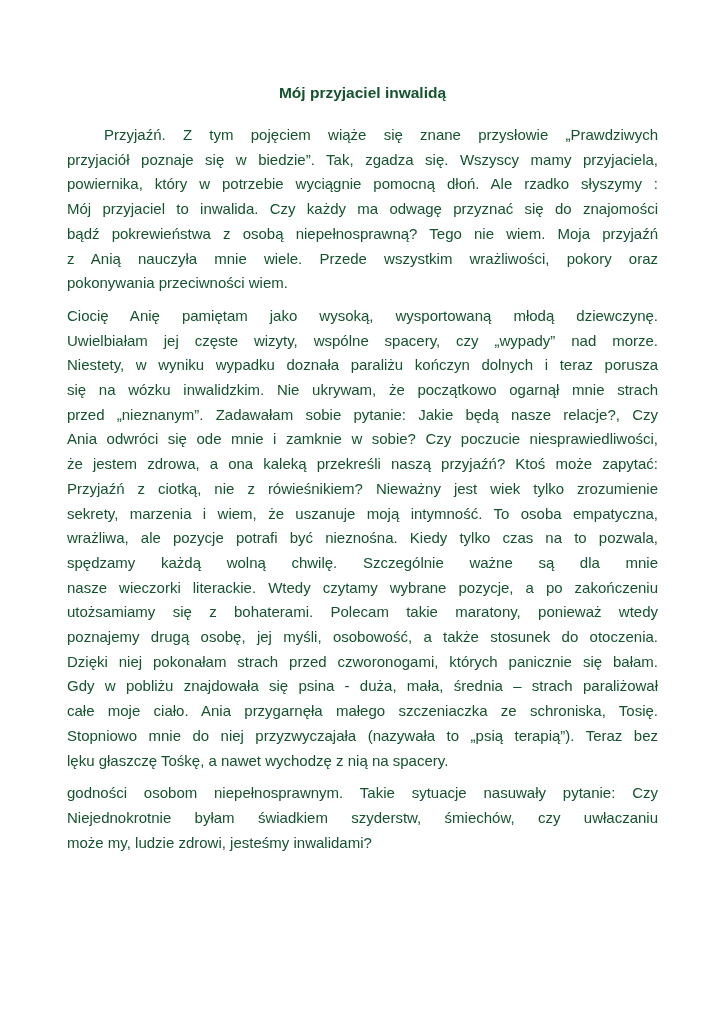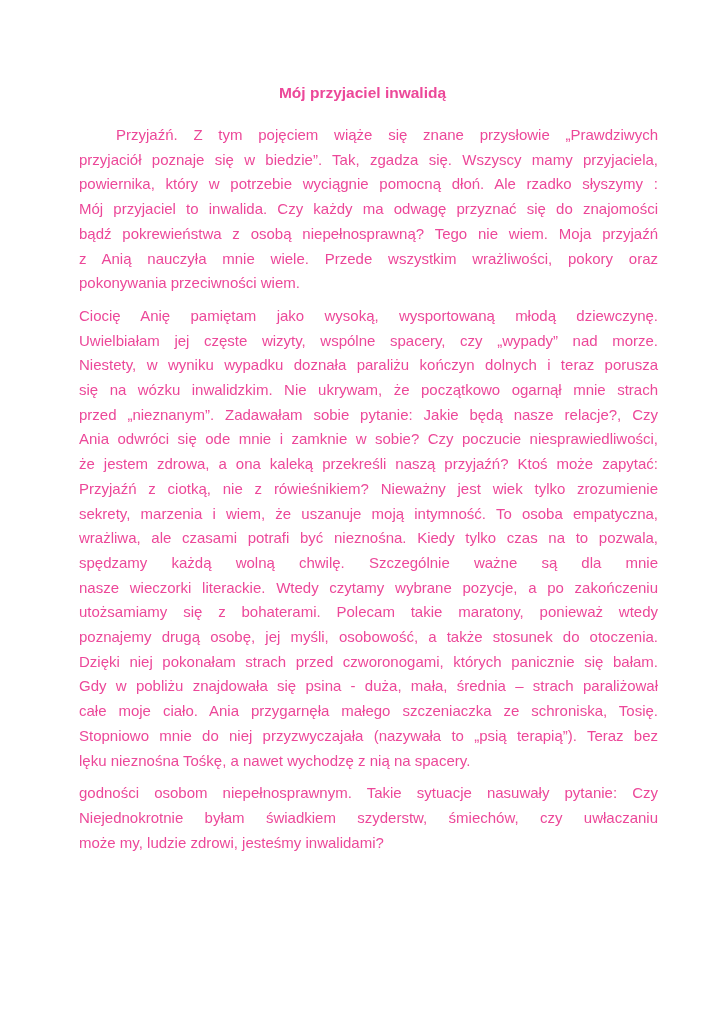--- a/index.html
+++ b/index.html
@@ -8,32 +8,32 @@
     background: #ffffff;
   }
   .page {
     position: relative;
     width: 725px;
     height: 1024px;
     background: #ffffff;
     box-sizing: border-box;
     padding: 82px 67px 0 67px;
     font-family: "Liberation Sans", sans-serif;
-    color: #ec4899;
+    color: #14532d;
     overflow: hidden;
   }
   .doc-title {
     font-size: 15.5px;
     font-weight: bold;
     line-height: 21px;
     text-align: center;
     margin: 0 0 20px 0;
   }
   .paragraph {
-    margin: 0 0 8px 12px;
+    margin: 0 0 8px 0;
   }
   .line {
     font-size: 15px;
     line-height: 24.7px;
     text-align: justify;
     text-align-last: justify;
     -moz-text-align-last: justify;
   }
   .line.last {
     text-align-last: left;
@@ -61,30 +61,30 @@
       <div class="paragraph">
         <div class="line">Ciocię Anię pamiętam jako wysoką, wysportowaną młodą dziewczynę.</div>
         <div class="line">Uwielbiałam jej częste wizyty, wspólne spacery, czy „wypady” nad morze.</div>
         <div class="line">Niestety, w wyniku wypadku doznała paraliżu kończyn dolnych i teraz  porusza</div>
         <div class="line">się na wózku inwalidzkim. Nie ukrywam, że początkowo ogarnął mnie strach</div>
         <div class="line">przed „nieznanym”. Zadawałam sobie pytanie: Jakie będą nasze relacje?, Czy</div>
         <div class="line">Ania odwróci się ode mnie i zamknie w sobie? Czy poczucie niesprawiedliwości,</div>
         <div class="line">że  jestem zdrowa, a ona kaleką przekreśli naszą przyjaźń? Ktoś może zapytać:</div>
         <div class="line">Przyjaźń z ciotką, nie z rówieśnikiem? Nieważny jest wiek  tylko zrozumienie</div>
         <div class="line">sekrety, marzenia i wiem, że uszanuje moją intymność. To osoba  empatyczna,</div>
-        <div class="line">wrażliwa, ale czasami potrafi  być nieznośna. Kiedy tylko czas na to pozwala,</div>
+        <div class="line">wrażliwa, ale pozycje potrafi  być nieznośna. Kiedy tylko czas na to pozwala,</div>
         <div class="line">spędzamy każdą wolną chwilę. Szczególnie ważne są dla mnie</div>
         <div class="line">nasze wieczorki literackie. Wtedy czytamy wybrane pozycje, a po zakończeniu</div>
         <div class="line">utożsamiamy się z bohaterami. Polecam takie maratony, ponieważ wtedy</div>
         <div class="line">poznajemy drugą osobę, jej myśli, osobowość, a także stosunek do otoczenia.</div>
         <div class="line">Dzięki niej pokonałam strach przed czworonogami, których panicznie się bałam.</div>
         <div class="line">Gdy w pobliżu znajdowała się psina -  duża,  mała, średnia – strach paraliżował</div>
         <div class="line">całe moje ciało. Ania przygarnęła małego szczeniaczka ze schroniska, Tosię.</div>
         <div class="line">Stopniowo mnie do niej przyzwyczajała (nazywała to „psią terapią”). Teraz bez</div>
-        <div class="line last">lęku nieznośna Tośkę, a nawet wychodzę z nią na spacery.</div>
+        <div class="line last">lęku głaszczę Tośkę, a nawet wychodzę z nią na spacery.</div>
       </div>
       <div class="paragraph">
         <div class="line">godności osobom niepełnosprawnym. Takie sytuacje nasuwały pytanie: Czy</div>
         <div class="line">Niejednokrotnie byłam świadkiem szyderstw, śmiechów, czy uwłaczaniu</div>
         <div class="line last">może my, ludzie zdrowi, jesteśmy inwalidami?</div>
       </div>
     </div>
 </div>
 
 </body></html>

